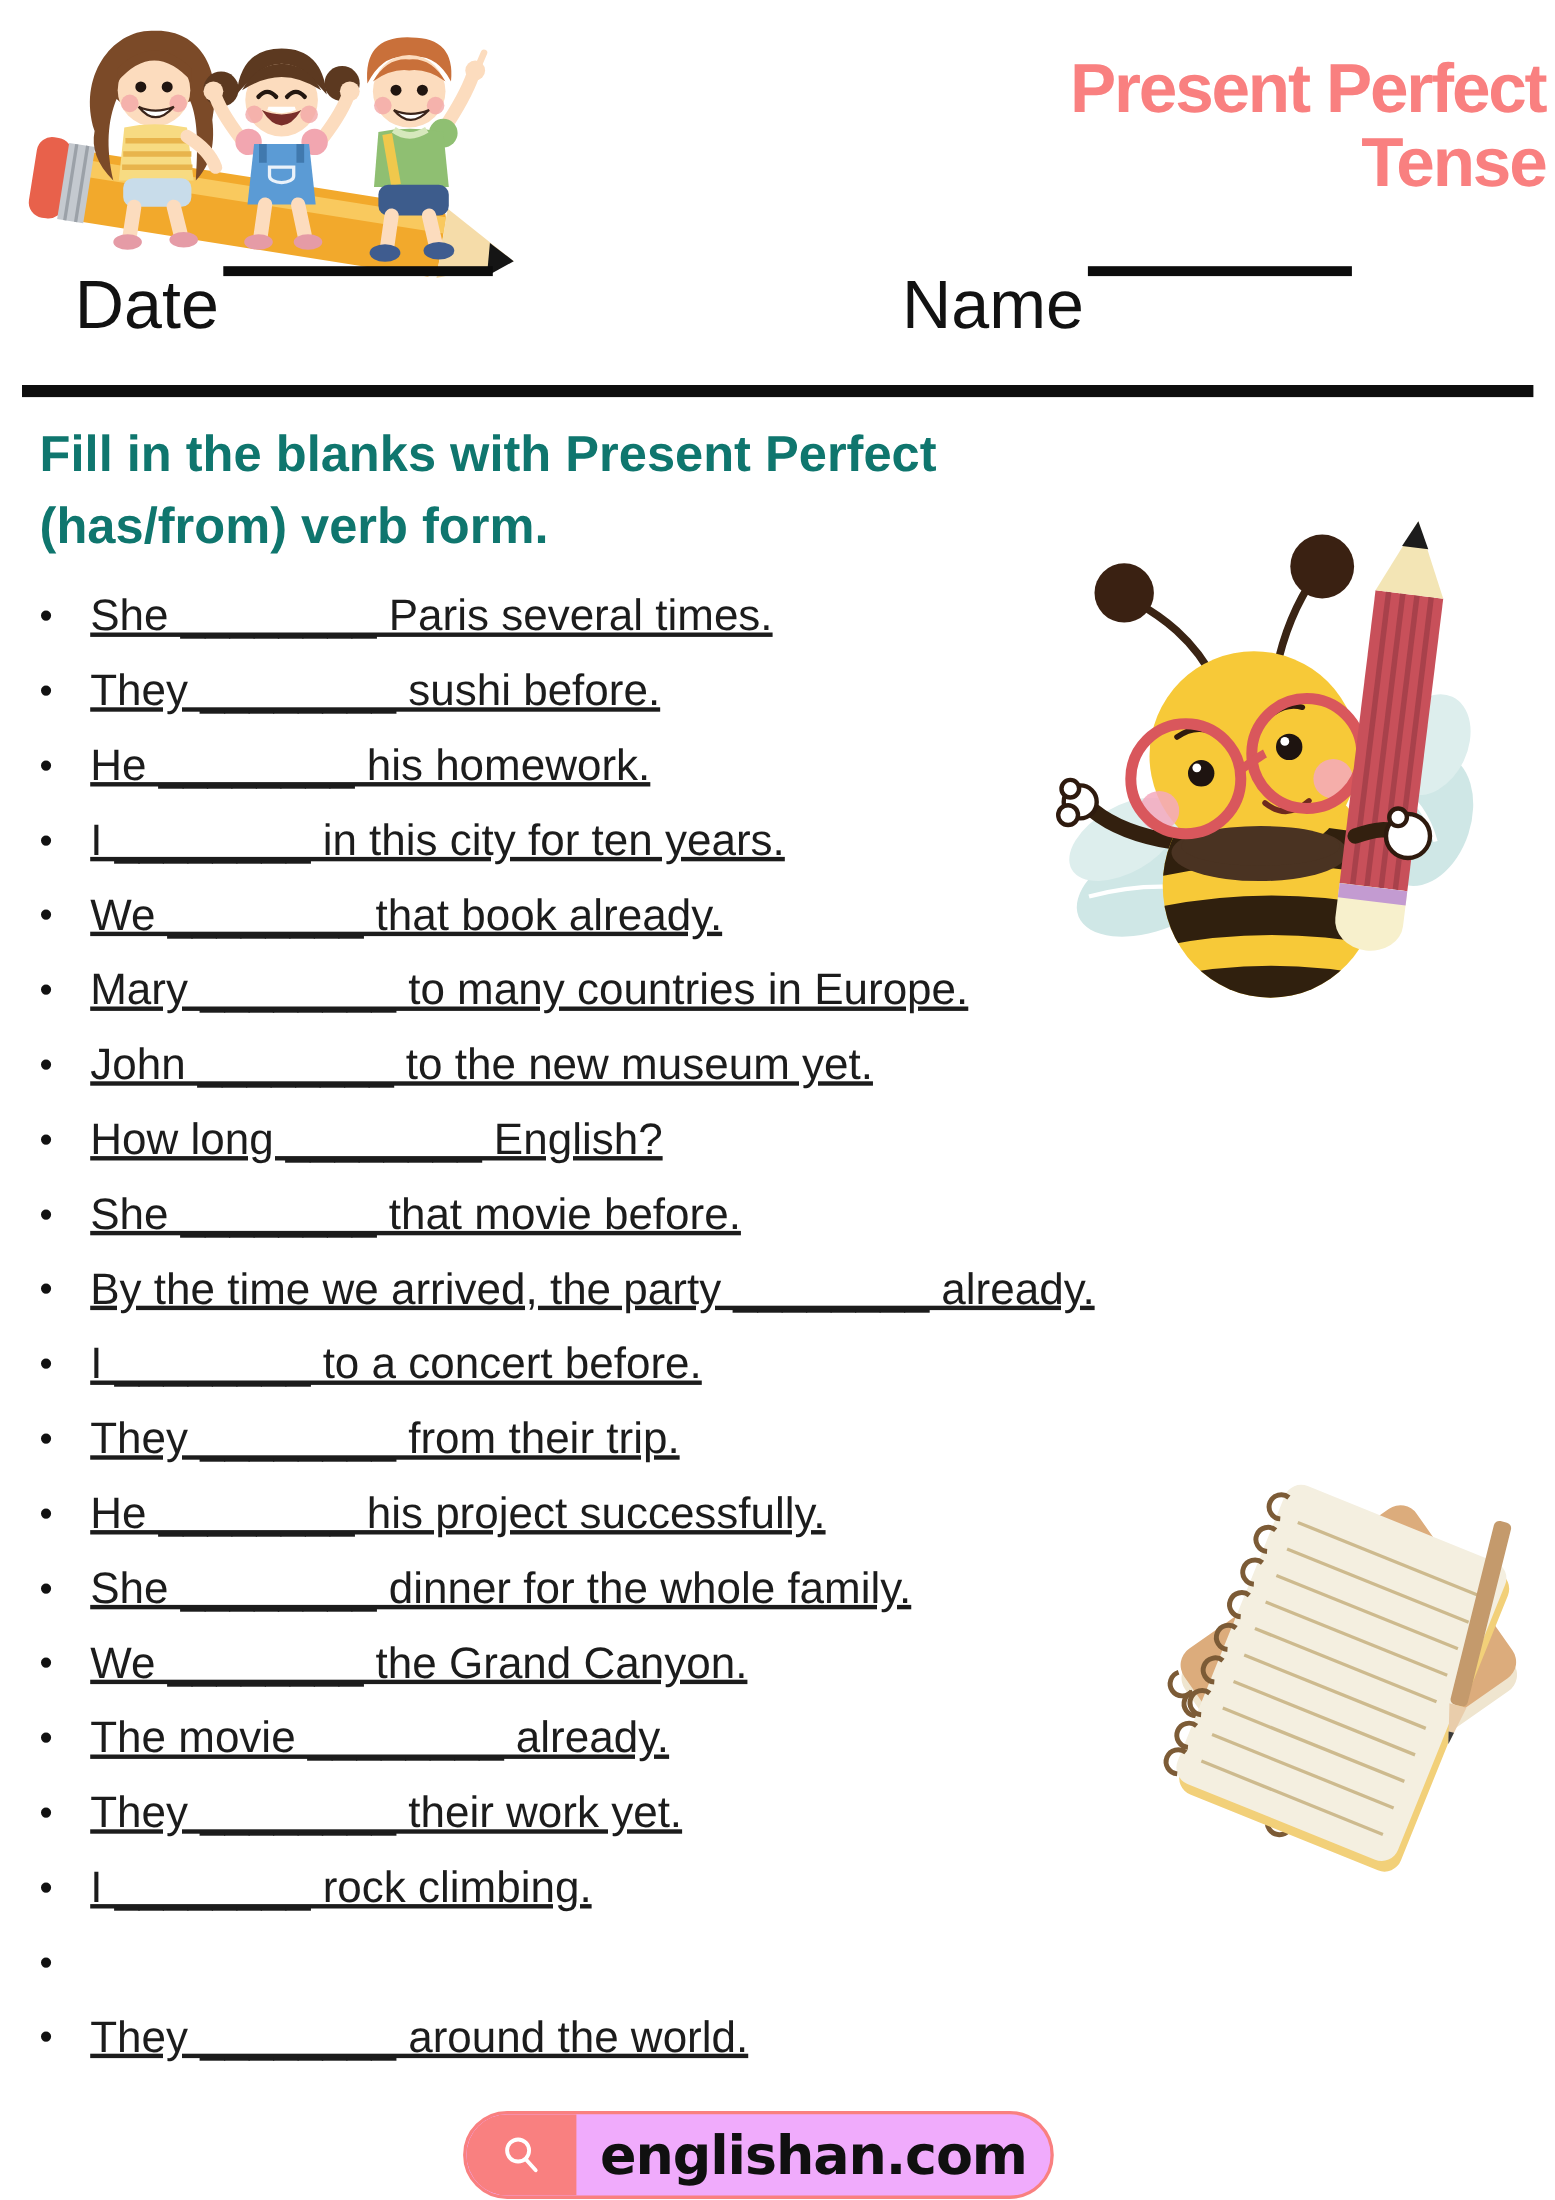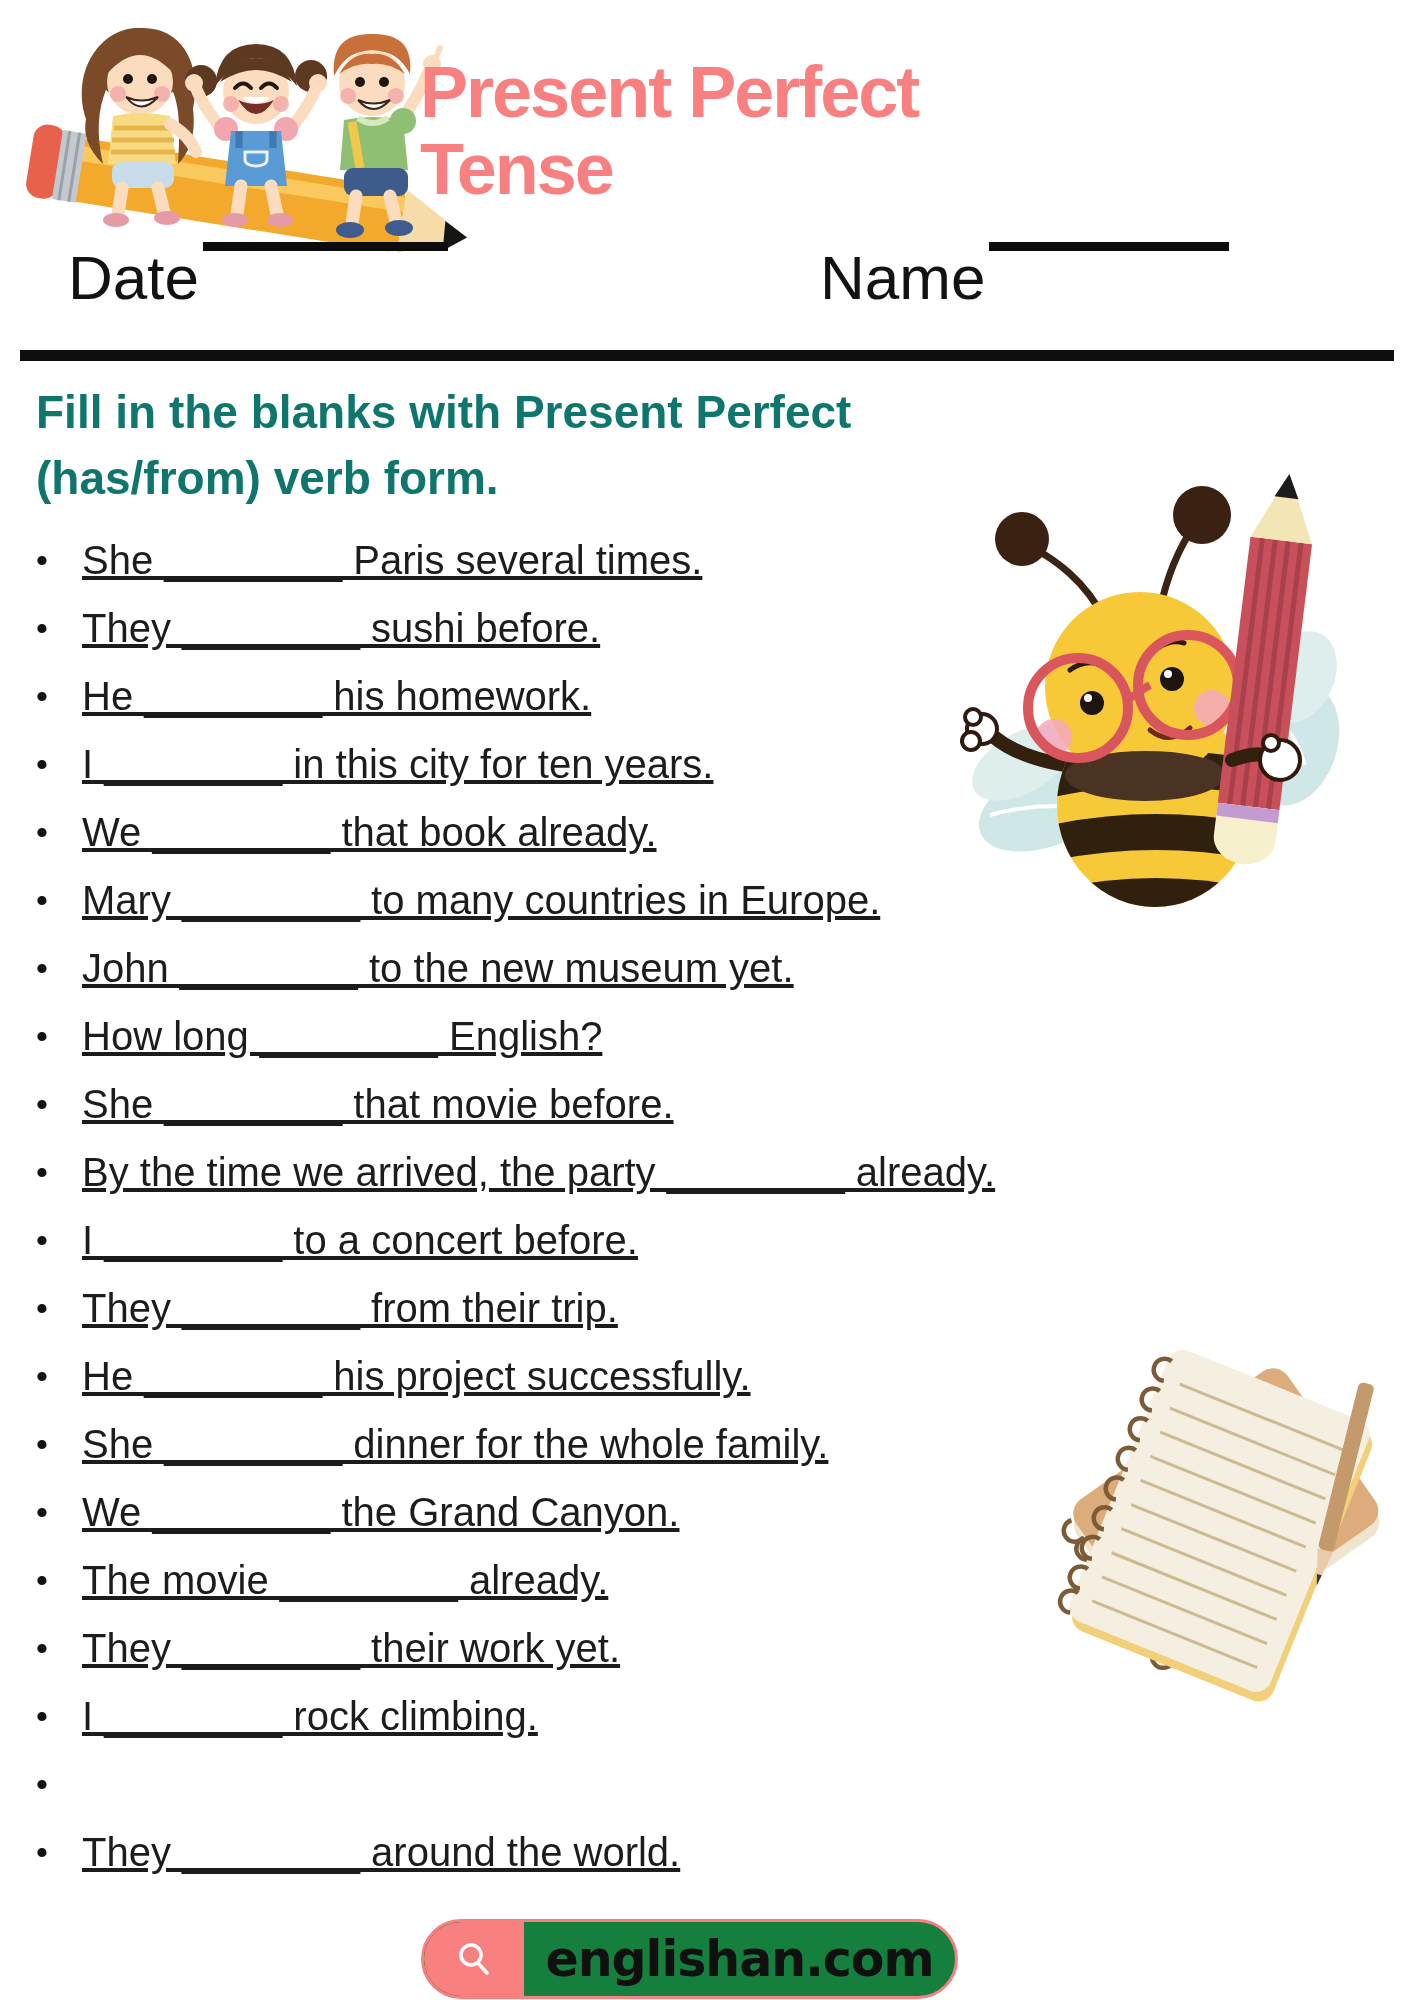--- a/index.html
+++ b/index.html
@@ -2,22 +2,22 @@
 <html><head>
 <meta charset="utf-8">
 <style>
   html,body{margin:0;padding:0;background:#fff;}
   .page{
     position:relative;width:1414px;height:2000px;background:#ffffff;
     font-family:"Liberation Sans",sans-serif;overflow:hidden;
   }
   
   .title{
-    position:absolute;left:420px;top:6px;width:985px;text-align:left;
-    color:#F98080;font-weight:bold;font-size:72px;line-height:1.06;letter-spacing:-2px;
+    position:absolute;left:420px;top:6px;width:985px;text-align:right;
+    color:#F98080;font-weight:bold;font-size:63px;line-height:1.06;letter-spacing:-2px;
   }
   .title span{display:block;}
   .meta-field{position:absolute;top:242px;display:flex;align-items:flex-start;
     font-family:Liberation Sans, sans-serif;font-size:62px;color:#121212;}
   .meta-date{left:68px;}
   .meta-name{left:820px;}
   .write-line{display:inline-block;height:9px;background:#0c0c0c;margin:0 0 10px 4px;}
   .write-line.date{width:245px;}
   .write-line.name{width:240px;}
   .divider{position:absolute;left:20px;top:350px;width:1374px;height:11px;background:#0e0e0e;}
@@ -37,21 +37,21 @@
   }
   .exercise .bullet{width:46px;flex:0 0 46px;font-size:34px;line-height:40px;color:#111;}
   .exercise .item-text{white-space:nowrap;text-decoration:underline;}
   
   .kids-illo{position:absolute;left:8px;top:6px;width:470px;height:250px;}
   .bee-illo{position:absolute;left:950px;top:465px;width:445px;height:445px;}
   .notebooks-illo{position:absolute;left:1022px;top:1315px;width:388px;height:428px;}
   
   .footer-pill{
     position:absolute;left:421px;top:1919px;width:531px;height:74px;
-    border:3px solid #F98080;border-radius:40px;display:flex;overflow:hidden;background:#15803d;
+    border:3px solid #F98080;border-radius:40px;display:flex;overflow:hidden;background:#f0abfc;
   }
   .pill-left{flex:0 0 100px;background:#F98080;display:flex;align-items:center;justify-content:center;
     border-radius:37px 0 0 37px;}
   .pill-right{flex:1;display:flex;align-items:center;justify-content:center;}
   .site-text{font-family:"DejaVu Sans",sans-serif;font-weight:bold;font-size:49px;color:#101010;letter-spacing:-1px;}
 </style>
 </head>
 <body>
 
 <div class="page">

